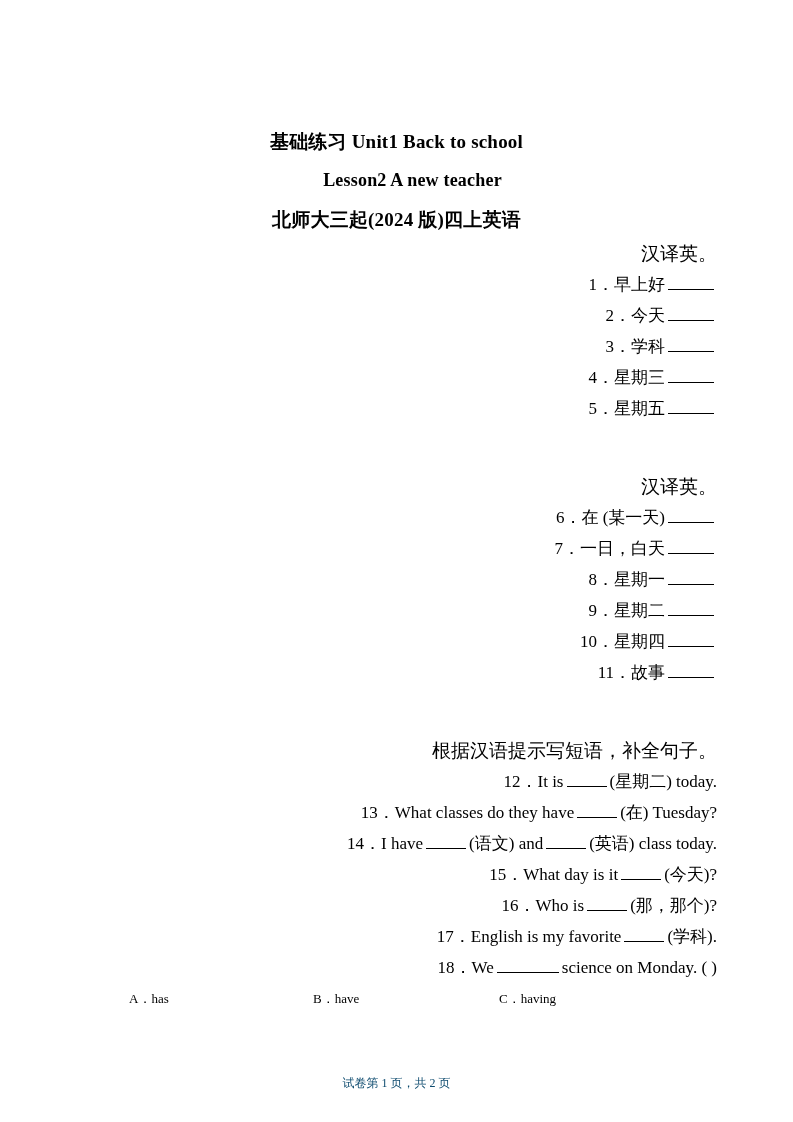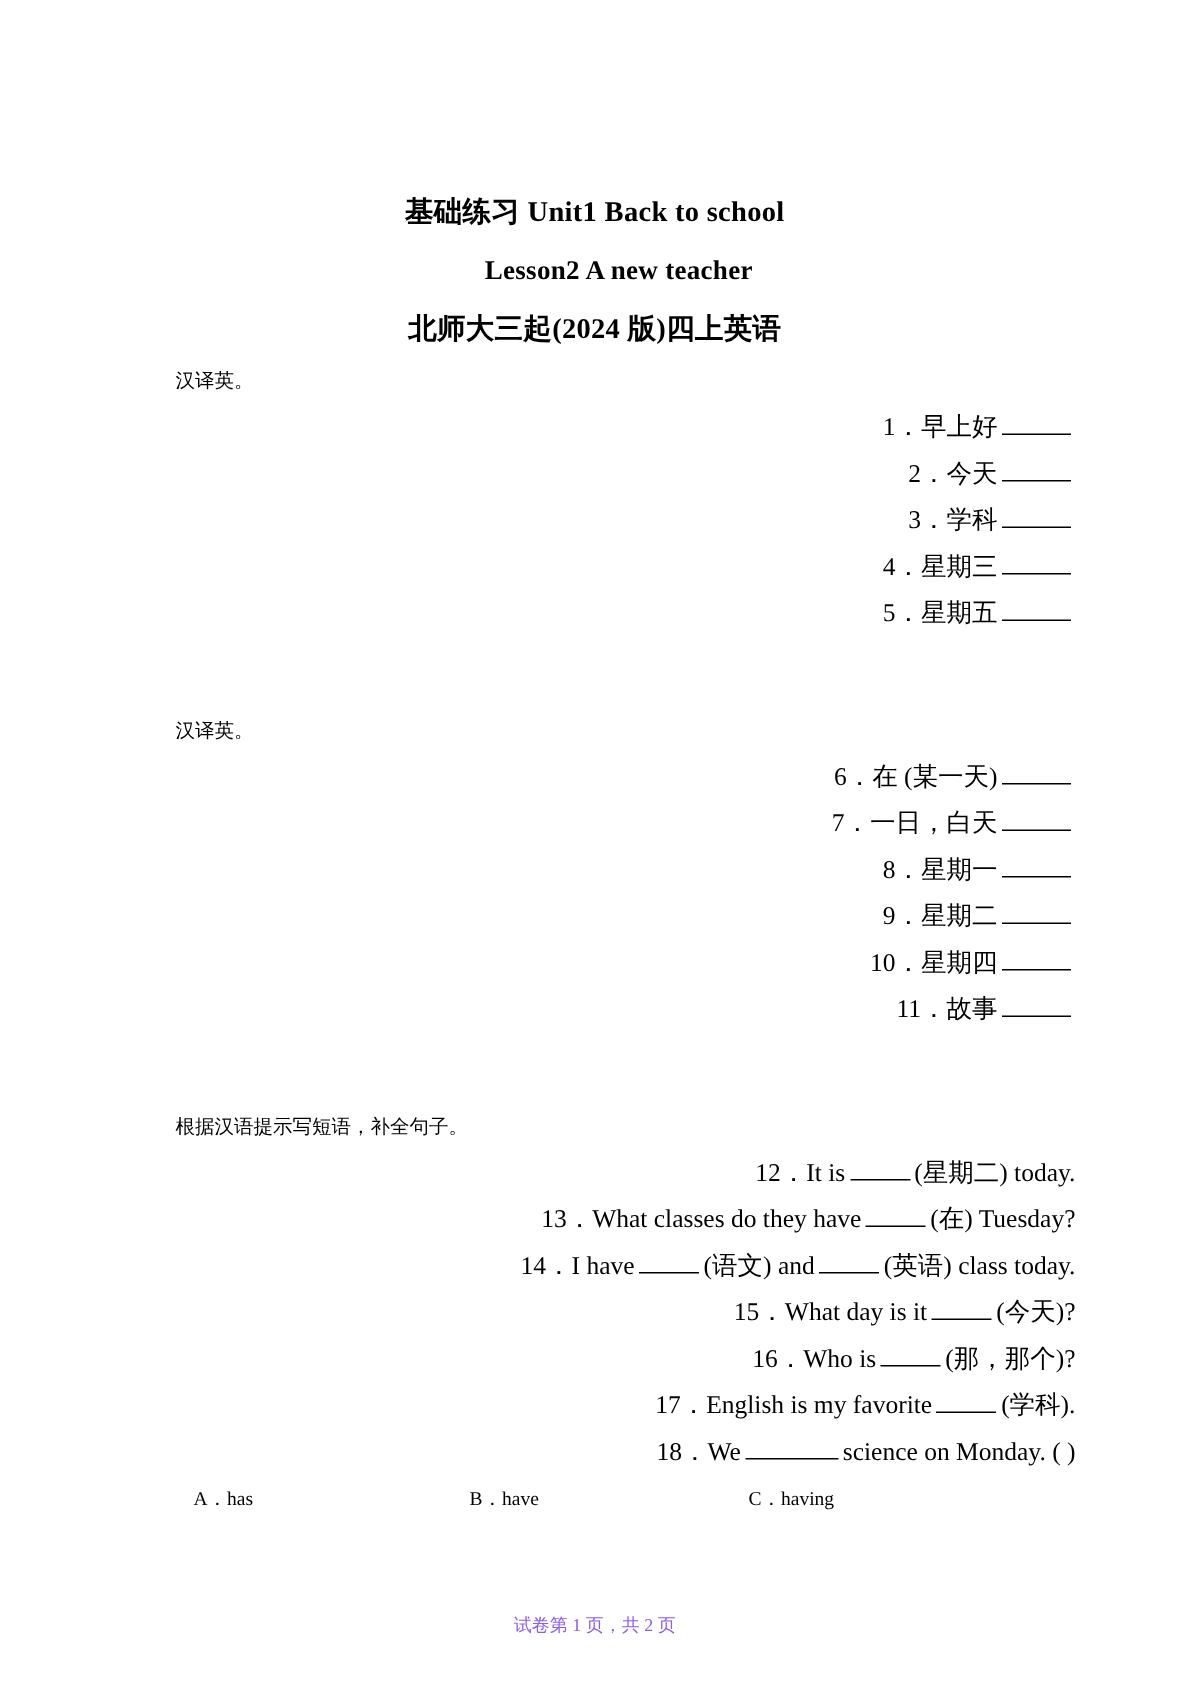--- a/index.html
+++ b/index.html
@@ -37,23 +37,24 @@
   .title-line.l3 { font-size: 19px; }
 
   
   .body-block {
     position: absolute;
     left: 117px;
     top: 238px;
     width: 600px;
   }
   .sec-head {
-    font-size: 13px;
+    font-size: 19px;
     line-height: 31px;
     white-space: nowrap;
+    text-align: right;
   }
   .q {
     font-size: 17px;
     line-height: 31px;
     white-space: nowrap;
     text-align: right;
   }
   .q .num { }
   .blank {
     display: inline-block;
@@ -87,21 +88,21 @@
   .opt.c { left: 370px; }
 
   
   .footer {
     position: absolute;
     left: 0;
     top: 1075px;
     width: 793px;
     text-align: center;
     font-size: 12px;
-    color: #8b5cf6;
+    color: #0c4a6e;
     white-space: nowrap;
   }
 
   
   .watermark {
     position: absolute;
     left: 655px;
     top: 1098px;
     width: 135px;
     height: 20px;

